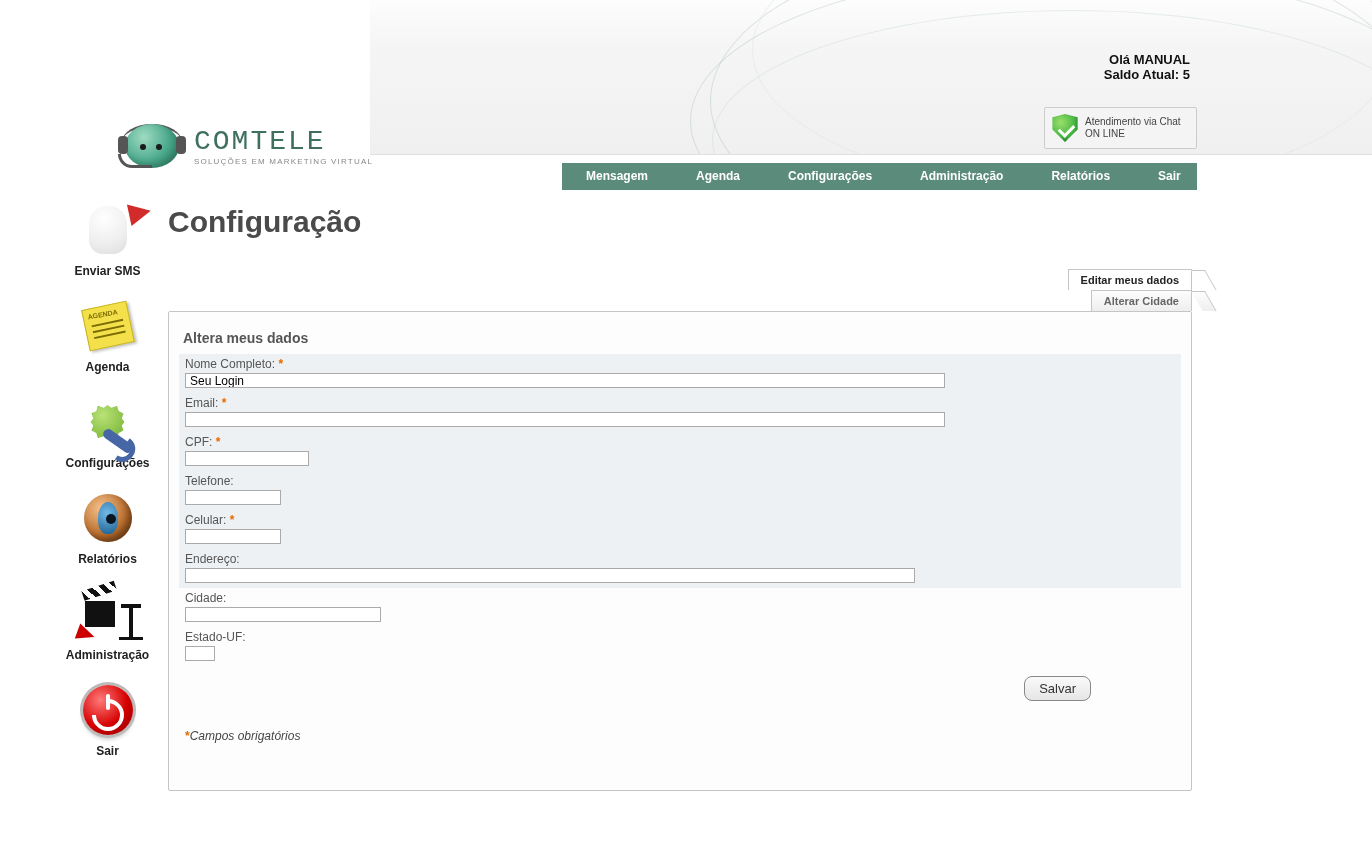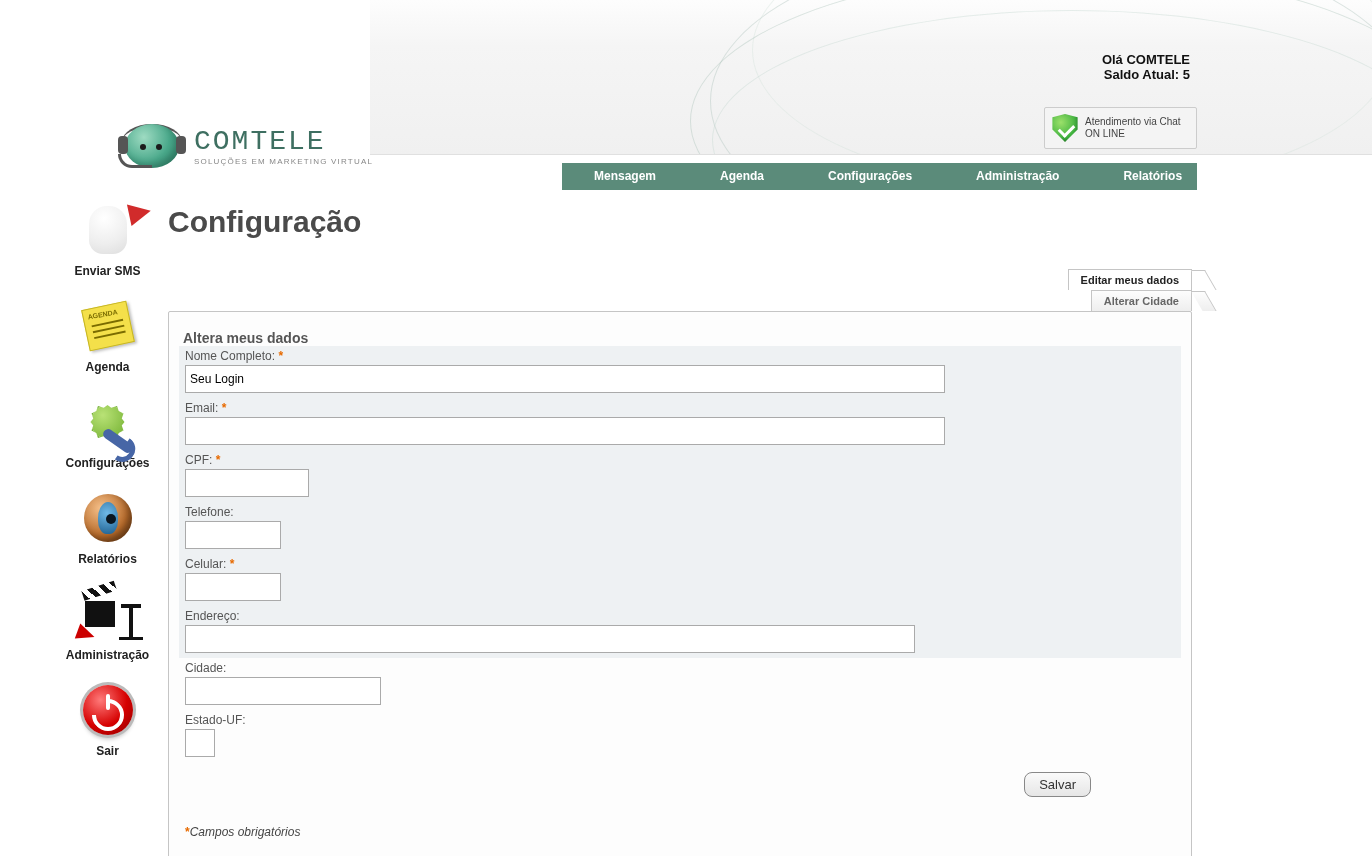--- a/index.html
+++ b/index.html
@@ -45,21 +45,21 @@
 .logo-head .band { position:absolute; left:2px; top:4px; width:60px; height:18px; border-top:3px solid #555; border-radius:50% 50% 0 0 / 100% 100% 0 0; }
 .logo-head .ear-l,.logo-head .ear-r { position:absolute; width:10px; height:18px; background:#555; border-radius:4px; top:16px; }
 .logo-head .ear-l{ left:-2px; } .logo-head .ear-r{ right:-2px; }
 .logo-head .mic { position:absolute; left:-2px; top:34px; width:34px; height:14px; border-bottom:3px solid #555; border-left:3px solid #555; border-radius:0 0 0 14px; }
 .logo-head .eye { position:absolute; width:6px; height:6px; background:#1b1b1b; border-radius:50%; top:24px; }
 .logo-head .eye.l{left:20px;} .logo-head .eye.r{left:36px;}
 .logo-text .brand { font-size:28px; letter-spacing:2px; color:#3e6f61; font-weight:400; font-family: Liberation Mono, monospace; }
 .logo-text .tag { font-size:8px; letter-spacing:1.2px; color:#888; }
 
 .topnav { position:absolute; top:163px; left:562px; right:175px; height:27px; background:#5b8b7a; display:flex; align-items:center; }
-.topnav a { color:#fff; font-weight:bold; font-size:12px; text-decoration:none; padding:0 32px; line-height:27px; cursor:pointer;text-align:right; }
+.topnav a { color:#fff; font-weight:bold; font-size:12px; text-decoration:none; padding:0 24px; line-height:27px; cursor:pointer;text-align:right; }
 
 
 .sidebar { position:absolute; left:40px; top:200px; width:135px; }
 .side-item { display:flex; flex-direction:column; align-items:center; margin-bottom:18px; cursor:pointer; }
 .side-item .lbl { font-size:12px; font-weight:bold; color:#222; margin-top:4px; text-align:center; }
 .side-icon { width:70px; height:60px; display:flex; align-items:center; justify-content:center; position:relative; }
 
 
 .ic-sms .body{width:38px;height:48px;background:radial-gradient(circle at 40% 25%,#fff 0%,#eee 60%,#ddd 100%);border-radius:18px 18px 14px 14px;position:relative;}
 .ic-sms .mega{position:absolute;right:-8px;top:2px;width:0;height:0;border-left:22px solid #d12b2b;border-top:11px solid transparent;border-bottom:11px solid transparent;transform:rotate(-12deg);}
@@ -87,46 +87,46 @@
 .page-title { font-size:30px; font-weight:bold; color:#4a4a4a; margin-bottom:30px; }
 
 .tabs { display:flex; align-items:flex-end; margin-left:10px;flex-direction:column; }
 .tab { padding:4px 12px 4px 12px; font-size:11px; font-weight:bold; border:1px solid #c5c5c5; border-bottom:none; background:linear-gradient(#fdfdfd,#eee); color:#555; position:relative; cursor:pointer; }
 .tab.active { background:#fff; color:#222; z-index:2; }
 .tab:not(.active){ color:#666; }
 .tab .slope{ position:absolute; right:-14px; top:0; bottom:0; width:14px; background:inherit; border-right:1px solid #c5c5c5; border-top:1px solid #c5c5c5; transform:skewX(30deg); transform-origin:top left; }
 .tab.active .slope{ background:#fff; }
 
 .panel { border:1px solid #c5c5c5; border-radius:2px; background:#fdfdfd; padding:18px 10px 20px 10px; min-height:480px; }
-.section-h { font-size:14px; font-weight:bold; color:#555; margin:0 0 0 4px; }
+.section-h { font-size:14px; font-weight:bold; color:#555; margin:0 0 8px 4px; }
 
 .field { padding:3px 6px 5px 6px; }
 .field.shade { background:#eef1f3; }
 .field label { display:block; font-size:12px; color:#555; margin-bottom:2px; }
 .req { color:#e76a00; font-weight:bold; }
-.field input { border:1px solid #aaa; height:28px; padding:1px 4px; font-size:12px; background:#fff; }
+.field input { border:1px solid #aaa; height:15px; padding:1px 4px; font-size:12px; background:#fff; }
 .w-full { width:760px; } .w-med { width:196px; } .w-sm { width:124px; } .w-short{width:96px;} .w-tiny{width:30px;}
 
 .actions { text-align:right; padding:10px 90px 4px 0; }
 .btn-save { padding:4px 14px; font-size:13px; border:1px solid #888; background:linear-gradient(#fafafa,#e6e6e6); cursor:pointer; border-radius:8px; color:#333; }
 
 .footnote { margin:24px 0 12px 6px; font-style:italic; font-size:12px; color:#444; }
 .footnote .req { font-style:normal; }
 </style>
 </head>
 <body>
 
 <div class="header-wrap">
   <div class="wave-bg">
     <div class="w3"></div>
       <div class="w4"></div>
   </div>
 
   <div class="greeting">
-    <div>Olá COMTELE</div>
+    <div>Olá MANUAL</div>
     <div>Saldo Atual: 5</div>
   </div>
 
   <div class="chat-box">
     <div class="shield"></div>
     <div class="chat-text">
       <span>Atendimento via Chat</span><br>
       <span>ON LINE</span>
     </div>
   </div>

